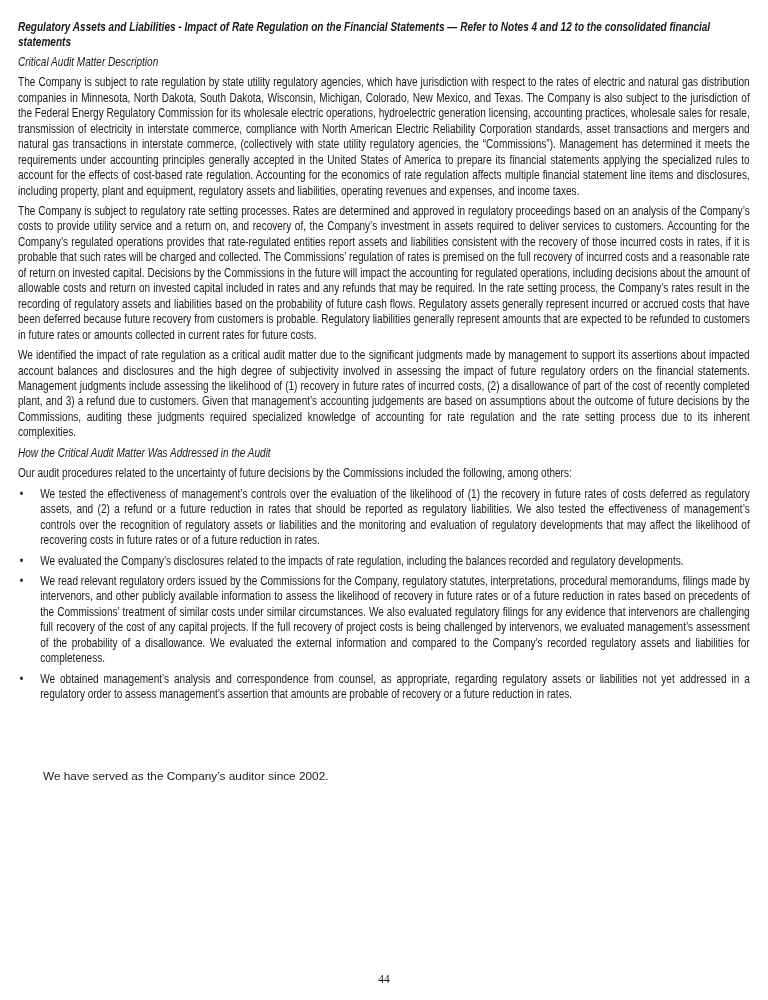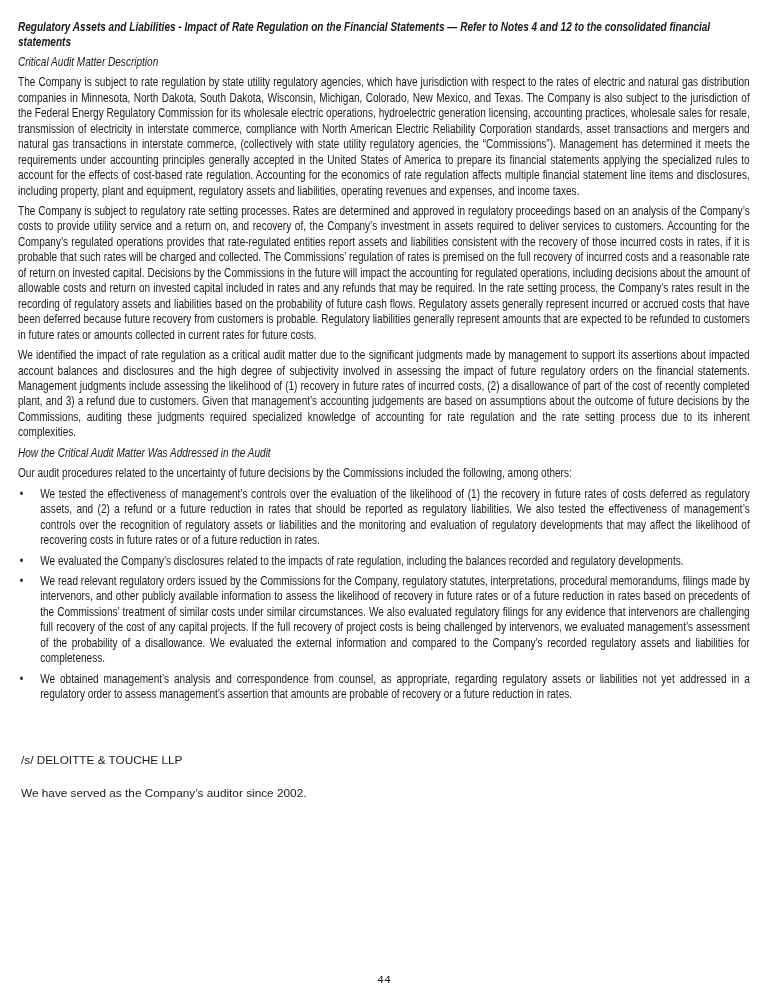--- a/index.html
+++ b/index.html
@@ -18,25 +18,25 @@
   p.body { margin: 0 0 5px 0; text-align: justify; }
   ul.bullets { list-style: none; margin: 0; padding: 0; }
   ul.bullets li { position: relative; padding-left: 27px; margin: 0 0 5px 0; text-align: justify; }
   ul.bullets li .bullet { position: absolute; left: 2px; top: 0; }
   .sig {
     position: absolute; left: 21px; top: 752px;
     font-family: "Liberation Sans", sans-serif;
     font-size: 11.8px; line-height: 17px;
   }
   .sig div { white-space: nowrap; }
-  .sig .since { margin-top: 16px; }
+  .sig .since { margin-top: 16px; margin-left: 22px; }
   .pagenum {
     position: absolute; left: 0; width: 768px; top: 973px;
     text-align: center;
-    font-family: Liberation Mono, monospace; font-size: 11.5px;
+    font-family: Liberation Serif, serif; font-size: 11.5px;
   }
 </style>
 </head>
 <body>
 
 <div class="page">
   <div class="narrow">
     <p class="heading">Regulatory Assets and Liabilities - Impact of Rate Regulation on the Financial Statements — Refer to Notes 4 and 12 to the consolidated financial statements</p>
     <p class="subhead">Critical Audit Matter Description</p>
     <p class="body">The Company is subject to rate regulation by state utility regulatory agencies, which have jurisdiction with respect to the rates of electric and natural gas distribution companies in Minnesota, North Dakota, South Dakota, Wisconsin, Michigan, Colorado, New Mexico, and Texas. The Company is also subject to the jurisdiction of the Federal Energy Regulatory Commission for its wholesale electric operations, hydroelectric generation licensing, accounting practices, wholesale sales for resale, transmission of electricity in interstate commerce, compliance with North American Electric Reliability Corporation standards, asset transactions and mergers and natural gas transactions in interstate commerce, (collectively with state utility regulatory agencies, the “Commissions”). Management has determined it meets the requirements under accounting principles generally accepted in the United States of America to prepare its financial statements applying the specialized rules to account for the effects of cost-based rate regulation. Accounting for the economics of rate regulation affects multiple financial statement line items and disclosures, including property, plant and equipment, regulatory assets and liabilities, operating revenues and expenses, and income taxes.</p>
@@ -59,17 +59,16 @@
       </li>
       <li>
         <span class="bullet">•</span>
         <span>We obtained management’s analysis and correspondence from counsel, as appropriate, regarding regulatory assets or liabilities not yet addressed in a regulatory order to assess management’s assertion that amounts are probable of recovery or a future reduction in rates.</span>
       </li>
     </ul>
   </div>
 </div>
 
 <div class="sig">
-  <div>/s/ DELOITTE &amp; TOUCHE LLP</div>
   <div class="since">We have served as the Company’s auditor since 2002.</div>
 </div>
 
 <div class="pagenum">44</div>
 
 </body></html>

